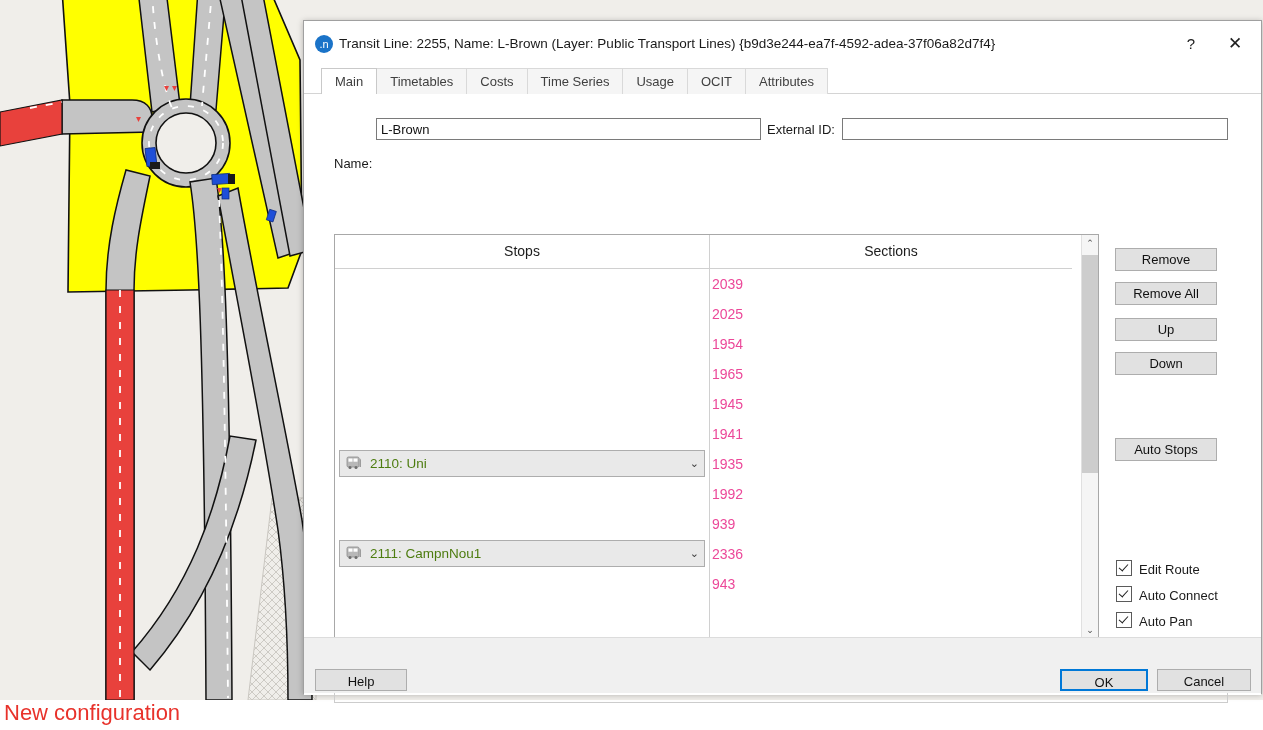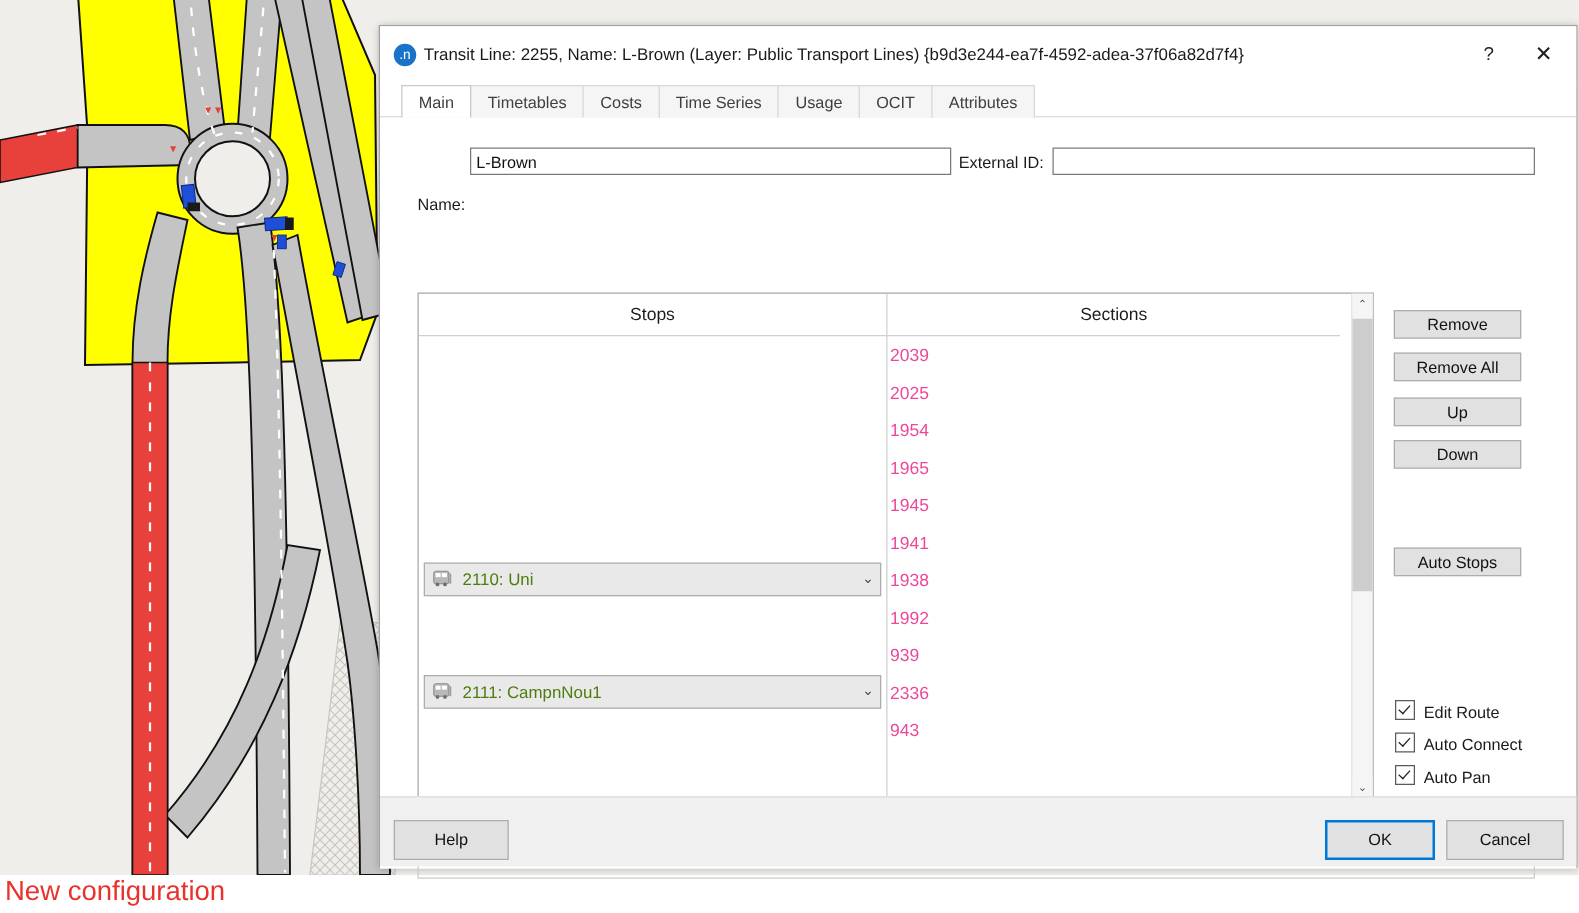--- a/index.html
+++ b/index.html
@@ -354,21 +354,21 @@
   }
 
   
   #dlg-footer {
     position: absolute;
     left: 0; bottom: 0;
     width: 100%; height: 55px;
     background: #f0f0f0;
     border-top: 1px solid #dcdcdc;
   }
-  .fbtn { height: 32px; line-height: 24px; top: 18px; position: absolute; }
+  .fbtn { height: 22px; line-height: 24px; top: 31px; position: absolute; }
   #btn-help { left: 11px; width: 92px; }
   #btn-ok {
     left: 756px; width: 88px;
     border: 2px solid #0078d7;
   }
   #btn-cancel { left: 853px; width: 94px; }
 </style>
 </head>
 <body>
 
@@ -508,21 +508,21 @@
                 <rect x="1" y="1" width="12" height="10" rx="1.5" fill="#b8b8b8" stroke="#8a8a8a" stroke-width="0.8"></rect>
                 <rect x="2.5" y="2.5" width="4" height="3.2" fill="#ffffff"></rect>
                 <rect x="7.5" y="2.5" width="4" height="3.2" fill="#ffffff"></rect>
                 <circle cx="4" cy="11.5" r="1.5" fill="#6e6e6e"></circle>
                 <circle cx="10" cy="11.5" r="1.5" fill="#6e6e6e"></circle>
                 <path d="M13.5 2 L15 3.5 L15 11 L13.5 11 Z" fill="#9c9c9c"></path>
               </svg>
               <span class="stop-label">2110: Uni</span>
               <span class="chev">⌄</span>
             </div>
-            <div class="sec-cell">1938</div>
+            <div class="sec-cell">1935</div>
           </div>
           <div class="trow">
             <div class="sec-cell">1992</div>
           </div>
           <div class="trow">
             <div class="sec-cell">939</div>
           </div>
           <div class="trow">
             <div class="stop-combo">
               <svg class="bus-icon" viewBox="0 0 16 15" xmlns="http://www.w3.org/2000/svg">

